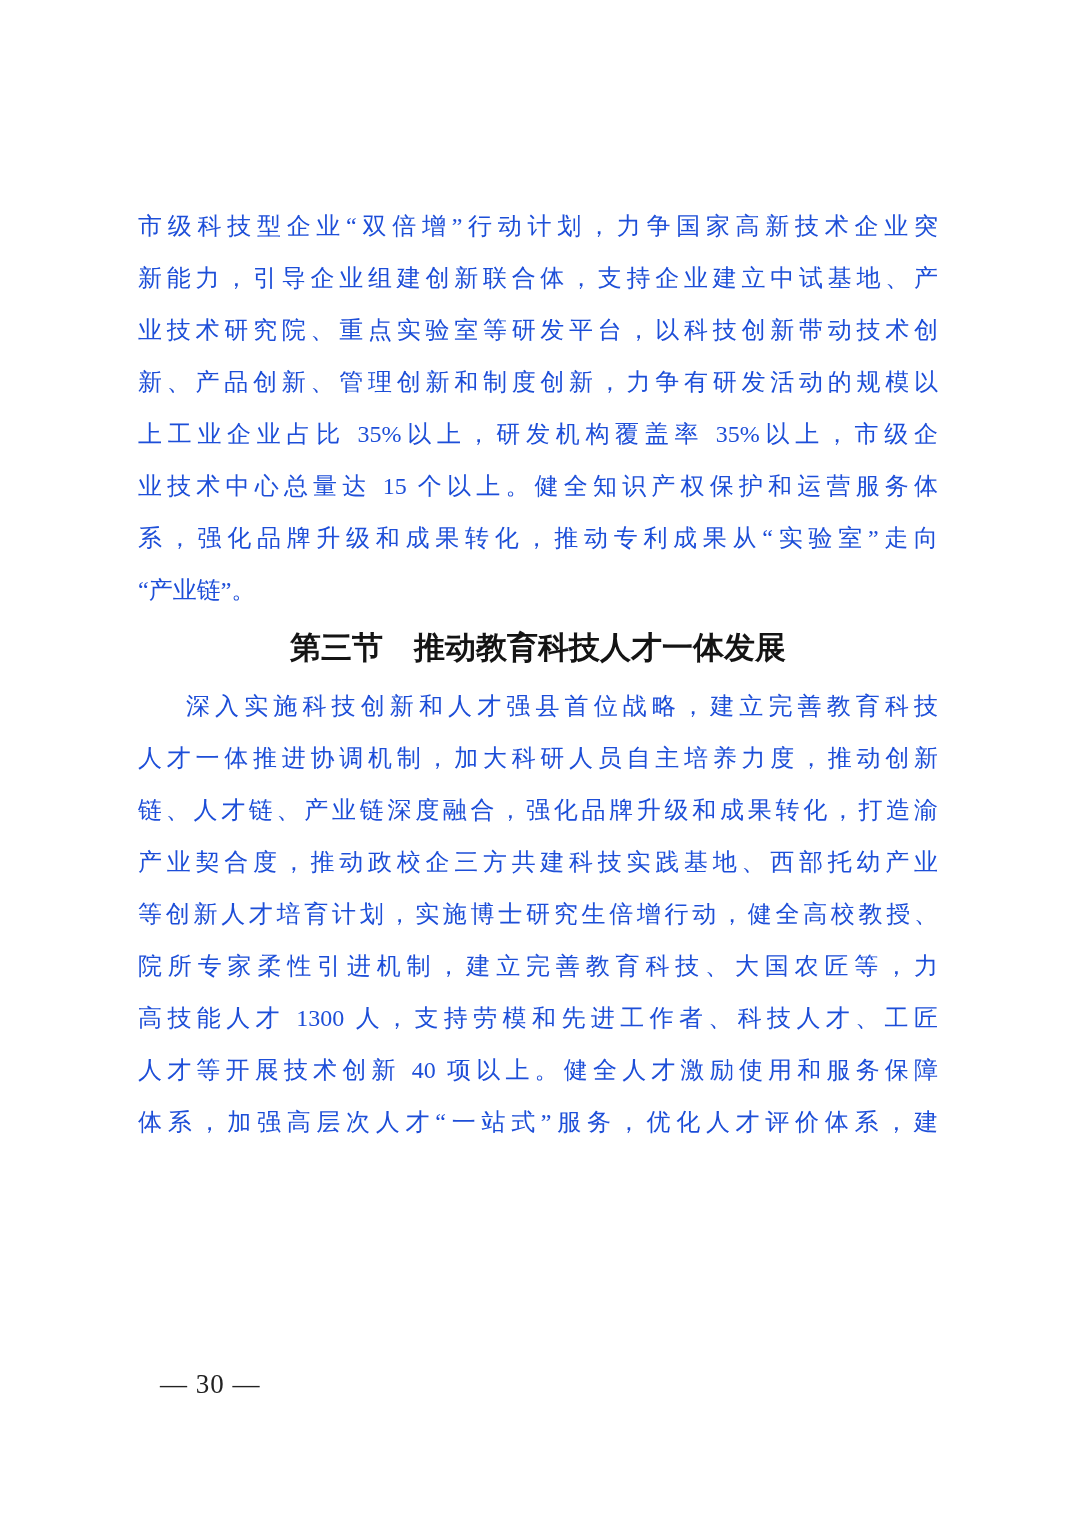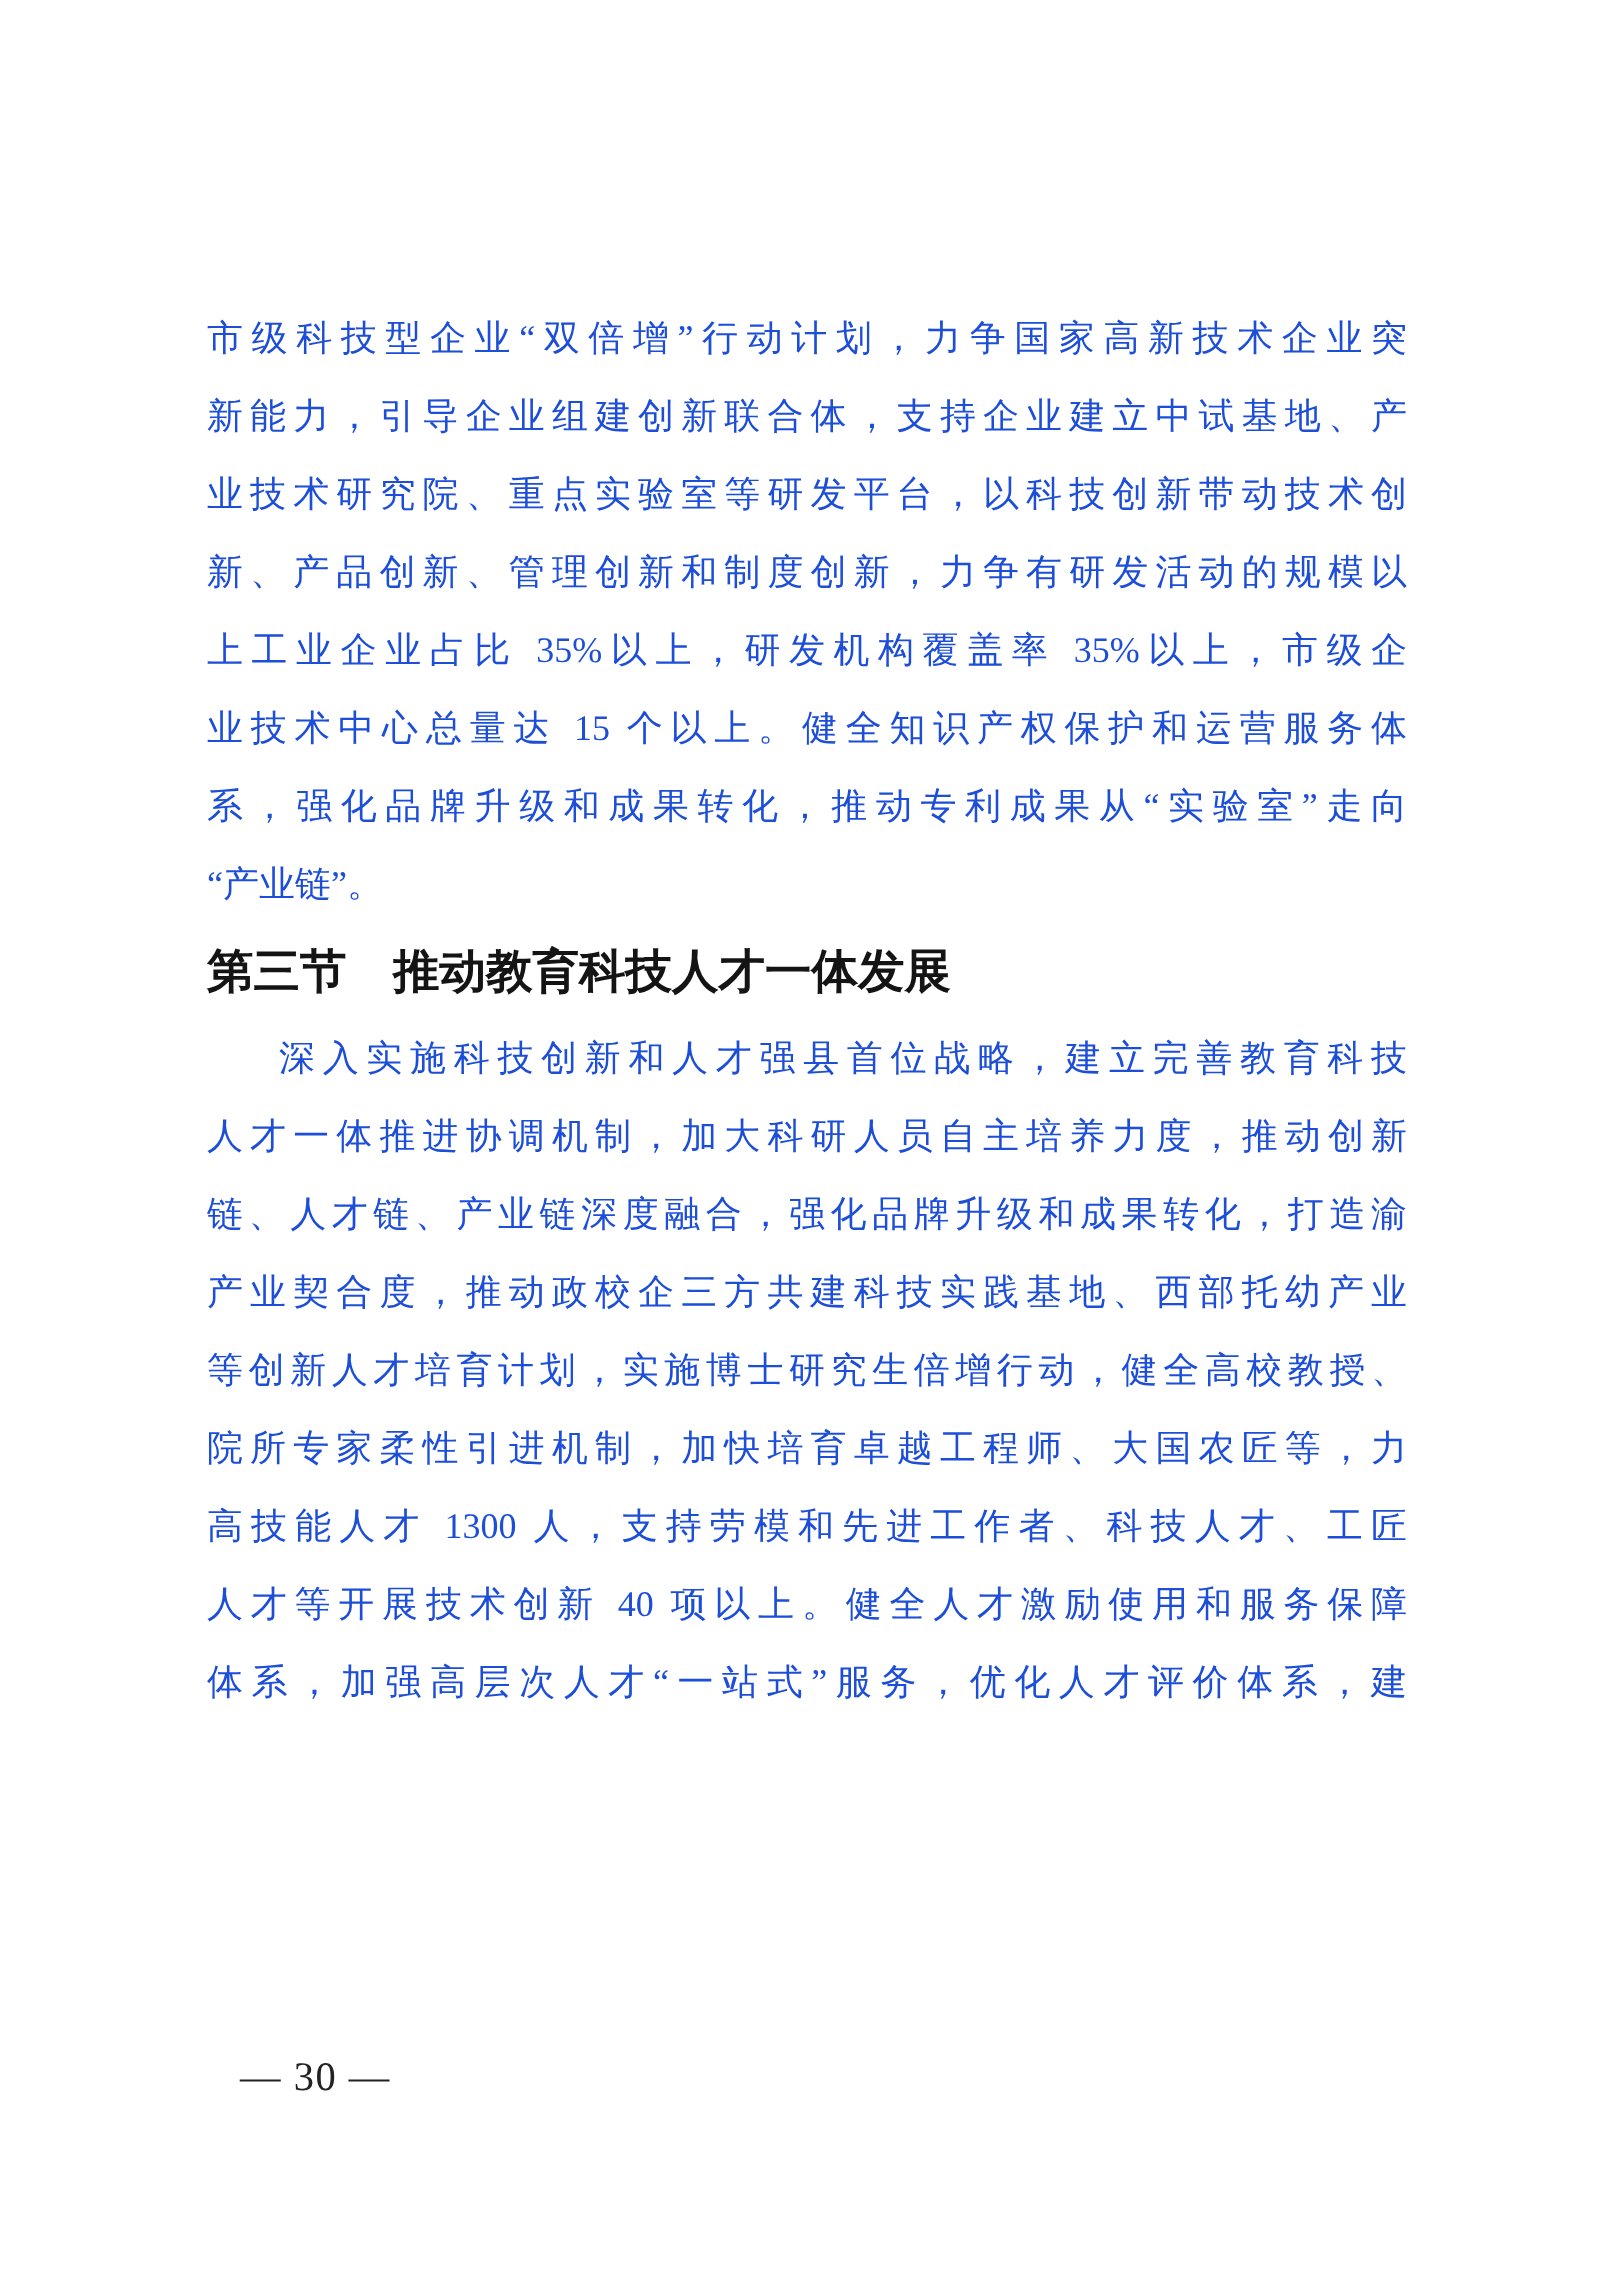--- a/index.html
+++ b/index.html
@@ -38,20 +38,21 @@
   
   .para-body .line:first-child {
     text-indent: 2em;
   }
   .section-heading {
     margin: 0;
     height: 64px;
     line-height: 64px;
     font-size: 31px;
     font-weight: 700;
+    text-align: center;
     color: #141414;
     font-family: "Liberation Serif", "DejaVu Serif", serif;
   }
   .page-number {
     position: absolute;
     left: 160px;
     top: 1352px;
     font-size: 27px;
     line-height: 40px;
     color: #222222;
@@ -74,20 +75,20 @@
         <div class="line">系，强化品牌升级和成果转化，推动专利成果从“实验室”走向</div>
         <div class="line">“产业链”。</div>
       </div>
     <h2 class="section-heading">第三节　推动教育科技人才一体发展</h2>
     <div class="para para-body">
         <div class="line">深入实施科技创新和人才强县首位战略，建立完善教育科技</div>
         <div class="line">人才一体推进协调机制，加大科研人员自主培养力度，推动创新</div>
         <div class="line">链、人才链、产业链深度融合，强化品牌升级和成果转化，打造渝</div>
         <div class="line">产业契合度，推动政校企三方共建科技实践基地、西部托幼产业</div>
         <div class="line">等创新人才培育计划，实施博士研究生倍增行动，健全高校教授、</div>
-        <div class="line">院所专家柔性引进机制，加快培育卓越工程师、大国农匠等，力</div>
+        <div class="line">院所专家柔性引进机制，建立完善教育科技、大国农匠等，力</div>
         <div class="line">高技能人才 1300 人，支持劳模和先进工作者、科技人才、工匠</div>
         <div class="line">人才等开展技术创新 40 项以上。健全人才激励使用和服务保障</div>
         <div class="line">体系，加强高层次人才“一站式”服务，优化人才评价体系，建</div>
       </div>
   </div>
   <div class="page-number">— 30 —</div>
 </div>
 
 </body></html>

